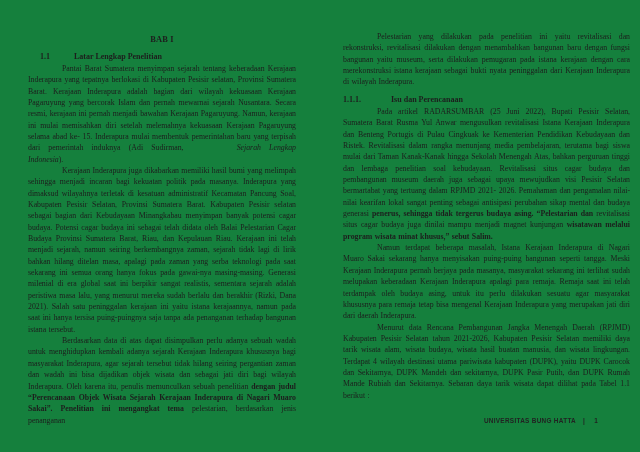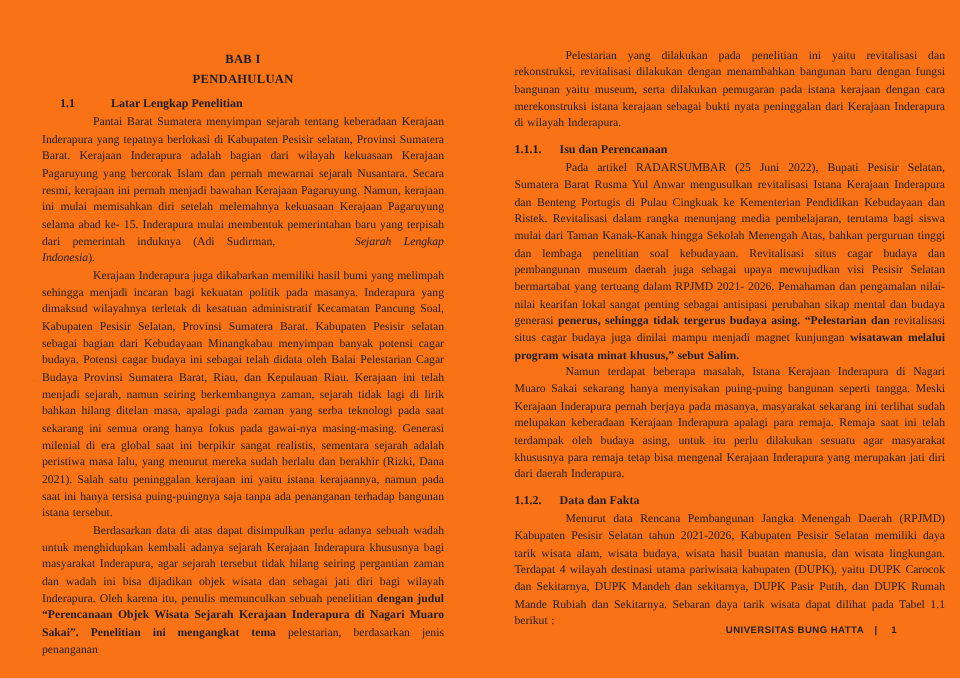--- a/index.html
+++ b/index.html
@@ -3,40 +3,40 @@
 <meta charset="utf-8">
 <style>
   html,body{margin:0;padding:0;}
   body{
     width:640px;height:452px;
     background:#ffffff;
     font-family:"Liberation Serif", serif;
     color:#1d1d1d;
     overflow:hidden;
   }
-  .canvas{position:relative;width:640px;height:452px;background:#f97316;}
+  .canvas{position:relative;width:640px;height:452px;background:#15803d;}
   .page{position:absolute;}
   .page-left{left:28px;top:34px;width:268px;}
   .page-right{left:323px;top:31px;width:287px;margin-left:20px;}
   .chapter{
     margin:0;
     font-size:8.4px;
     font-weight:700;
     text-align:center;
     line-height:12.6px;
     letter-spacing:0.2px;
   }
   .section-heading{
     display:flex;
     font-size:8px;
     font-weight:700;
     line-height:11.3px;
     margin:4px 0 1px 12px;
   }
-  .section-heading.sub{margin:6px 0 1px 0;}
+  .section-heading.sub{margin:6px 0 1px 0;gap:18px;}
   .sec-num{flex:none;width:34px;}
   .sub .sec-num{width:30px;}
   .para{
     margin:0;
     font-size:7.8px;
     line-height:11.35px;
     text-align:justify;
     text-indent:34px;
     word-spacing:0.4px;
   }
@@ -56,21 +56,20 @@
   .page-footer .divider{margin:0 7px;}
   .page-footer .page-num{margin-left:2px;}
 </style>
 </head>
 <body>
 
 <div class="canvas">
 
   <div class="page page-left">
     <h1 class="chapter">BAB I</h1>
-    <h1 class="chapter">PENDAHULUAN</h1>
 
     <div class="section-heading">
       <span class="sec-num">1.1</span>
       <span class="sec-title">Latar Lengkap Penelitian</span>
     </div>
 
     <p class="para"><span>Pantai Barat Sumatera menyimpan sejarah tentang keberadaan Kerajaan Inderapura yang tepatnya berlokasi di Kabupaten Pesisir selatan, Provinsi Sumatera Barat. Kerajaan Inderapura adalah bagian dari wilayah kekuasaan Kerajaan Pagaruyung yang bercorak Islam dan pernah mewarnai sejarah Nusantara. Secara resmi, kerajaan ini pernah menjadi bawahan Kerajaan Pagaruyung. Namun, kerajaan ini mulai memisahkan diri setelah melemahnya kekuasaan Kerajaan Pagaruyung selama abad ke- 15. Inderapura mulai membentuk pemerintahan baru yang terpisah dari pemerintah induknya (Adi Sudirman, </span><em>Sejarah Lengkap Indonesia</em><span>).</span></p>
 
     <p class="para">Kerajaan Inderapura juga dikabarkan memiliki hasil bumi yang melimpah sehingga menjadi incaran bagi kekuatan politik pada masanya. Inderapura yang dimaksud wilayahnya terletak di kesatuan administratif Kecamatan Pancung Soal, Kabupaten Pesisir Selatan, Provinsi Sumatera Barat. Kabupaten Pesisir selatan sebagai bagian dari Kebudayaan Minangkabau menyimpan banyak potensi cagar budaya. Potensi cagar budaya ini sebagai telah didata oleh Balai Pelestarian Cagar Budaya Provinsi Sumatera Barat, Riau, dan Kepulauan Riau. Kerajaan ini telah menjadi sejarah, namun seiring berkembangnya zaman, sejarah tidak lagi di lirik bahkan hilang ditelan masa, apalagi pada zaman yang serba teknologi pada saat sekarang ini semua orang hanya fokus pada gawai-nya masing-masing. Generasi milenial di era global saat ini berpikir sangat realistis, sementara sejarah adalah peristiwa masa lalu, yang menurut mereka sudah berlalu dan berakhir (Rizki, Dana 2021). Salah satu peninggalan kerajaan ini yaitu istana kerajaannya, namun pada saat ini hanya tersisa puing-puingnya saja tanpa ada penanganan terhadap bangunan istana tersebut.</p>
 
@@ -82,24 +81,20 @@
 
     <div class="section-heading sub">
       <span class="sec-num">1.1.1.</span>
       <span class="sec-title">Isu dan Perencanaan</span>
     </div>
 
     <p class="para"><span>Pada artikel RADARSUMBAR (25 Juni 2022), Bupati Pesisir Selatan, Sumatera Barat Rusma Yul Anwar mengusulkan revitalisasi Istana Kerajaan Inderapura dan Benteng Portugis di Pulau Cingkuak ke Kementerian Pendidikan Kebudayaan dan Ristek. Revitalisasi dalam rangka menunjang media pembelajaran, terutama bagi siswa mulai dari Taman Kanak-Kanak hingga Sekolah Menengah Atas, bahkan perguruan tinggi dan lembaga penelitian soal kebudayaan. Revitalisasi situs cagar budaya dan pembangunan museum daerah juga sebagai upaya mewujudkan visi Pesisir Selatan bermartabat yang tertuang dalam RPJMD 2021- 2026. Pemahaman dan pengamalan nilai-nilai kearifan lokal sangat penting sebagai antisipasi perubahan sikap mental dan budaya generasi </span><strong>penerus, sehingga tidak tergerus budaya asing. “Pelestarian dan</strong><span> revitalisasi situs cagar budaya juga dinilai mampu menjadi magnet kunjungan </span><strong>wisatawan melalui program wisata minat khusus,” sebut Salim.</strong></p>
 
     <p class="para">Namun terdapat beberapa masalah, Istana Kerajaan Inderapura di Nagari Muaro Sakai sekarang hanya menyisakan puing-puing bangunan seperti tangga. Meski Kerajaan Inderapura pernah berjaya pada masanya, masyarakat sekarang ini terlihat sudah melupakan keberadaan Kerajaan Inderapura apalagi para remaja. Remaja saat ini telah terdampak oleh budaya asing, untuk itu perlu dilakukan sesuatu agar masyarakat khususnya para remaja tetap bisa mengenal Kerajaan Inderapura yang merupakan jati diri dari daerah Inderapura.</p>
 
-    <div class="section-heading sub">
-      <span class="sec-num">1.1.2.</span>
-      <span class="sec-title">Data dan Fakta</span>
-    </div>
 
     <p class="para">Menurut data Rencana Pembangunan Jangka Menengah Daerah (RPJMD) Kabupaten Pesisir Selatan tahun 2021-2026, Kabupaten Pesisir Selatan memiliki daya tarik wisata alam, wisata budaya, wisata hasil buatan manusia, dan wisata lingkungan. Terdapat 4 wilayah destinasi utama pariwisata kabupaten (DUPK), yaitu DUPK Carocok dan Sekitarnya, DUPK Mandeh dan sekitarnya, DUPK Pasir Putih, dan DUPK Rumah Mande Rubiah dan Sekitarnya. Sebaran daya tarik wisata dapat dilihat pada Tabel 1.1 berikut :</p>
   </div>
 
   <div class="page-footer">
     <span>UNIVERSITAS BUNG HATTA</span><span class="divider">|</span><span class="page-num">1</span>
   </div>
 
 </div>
 

